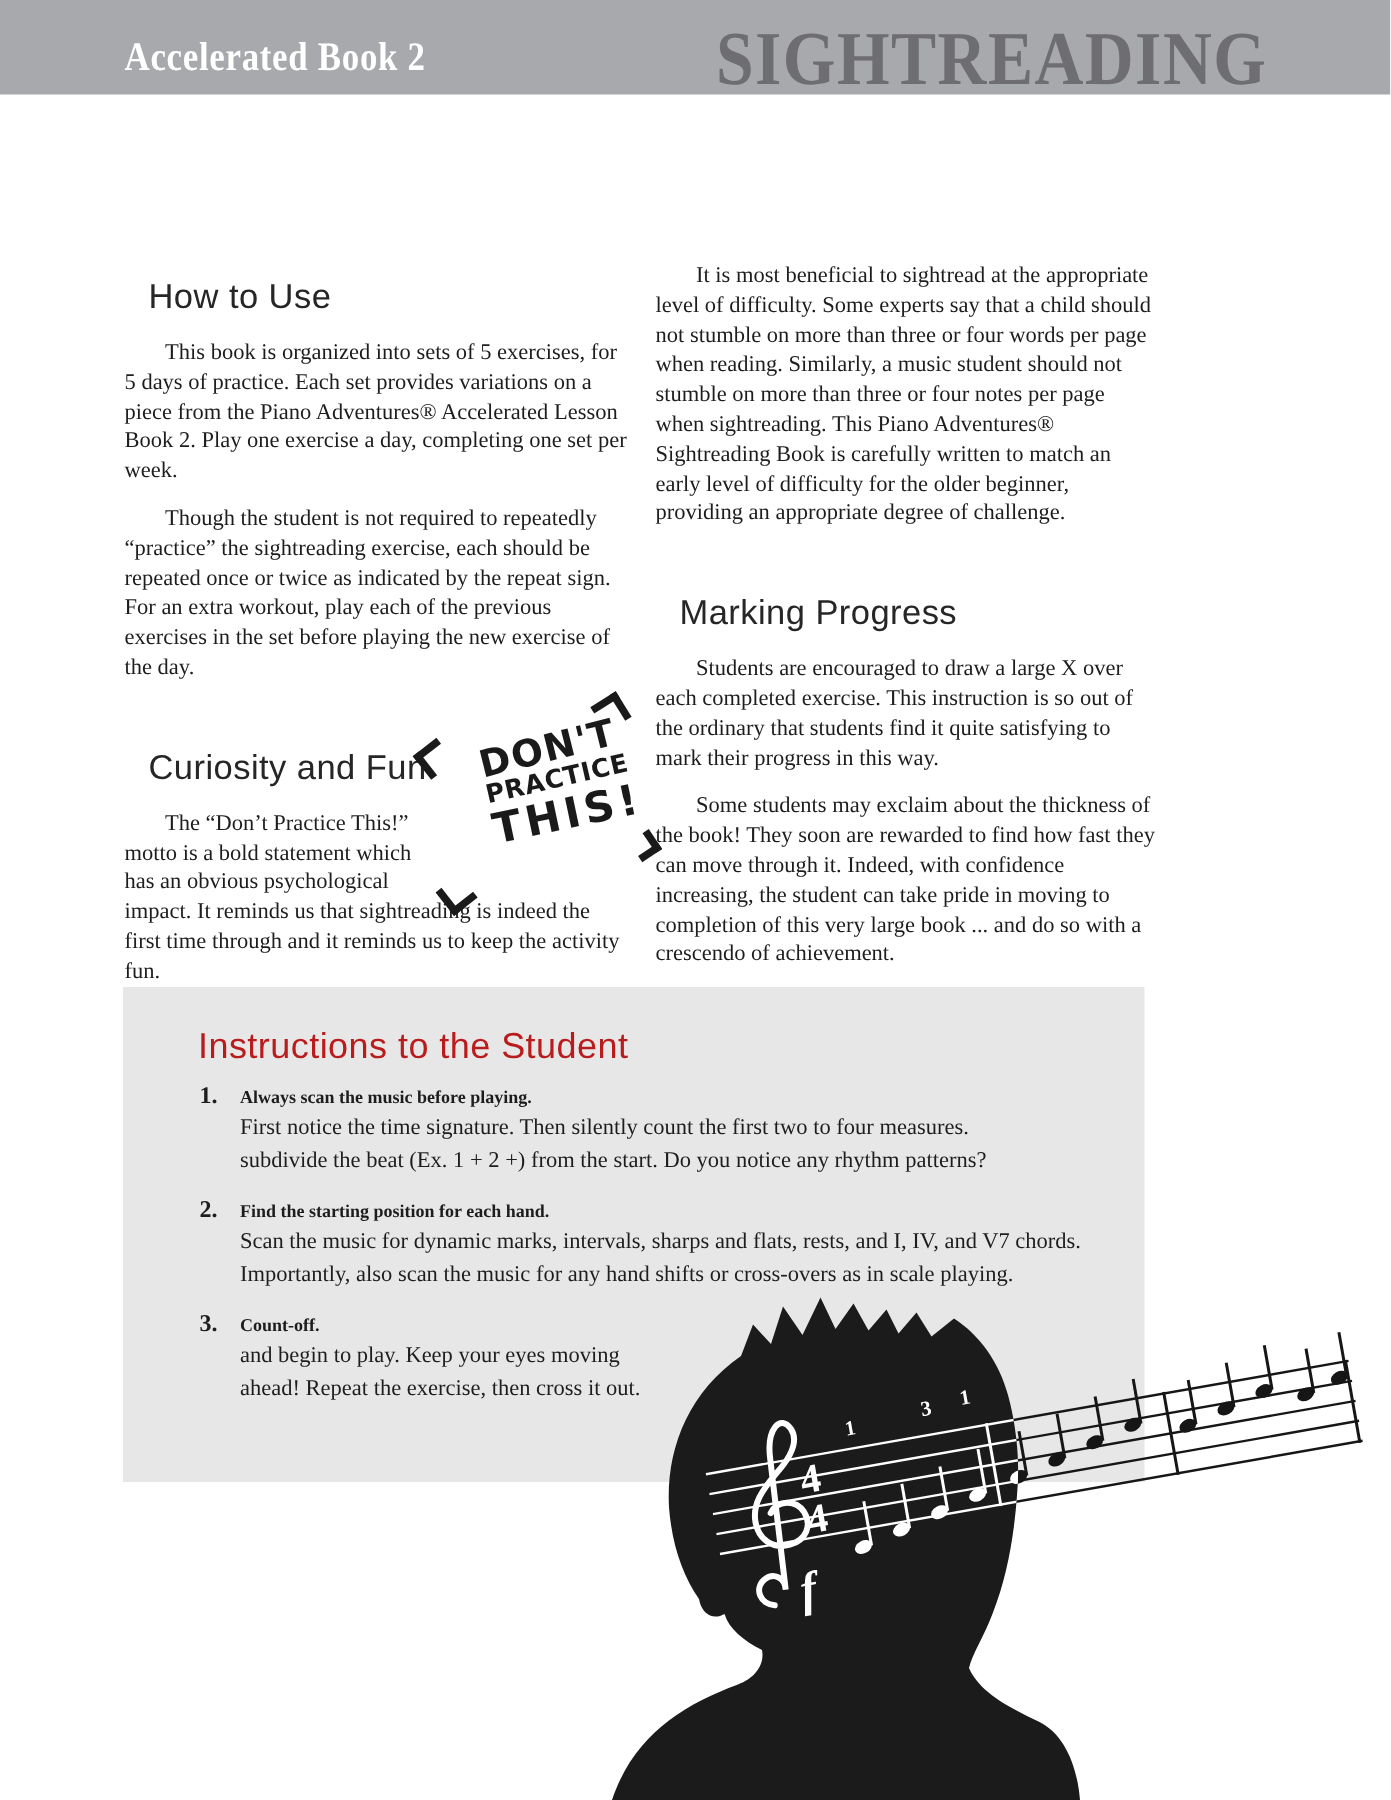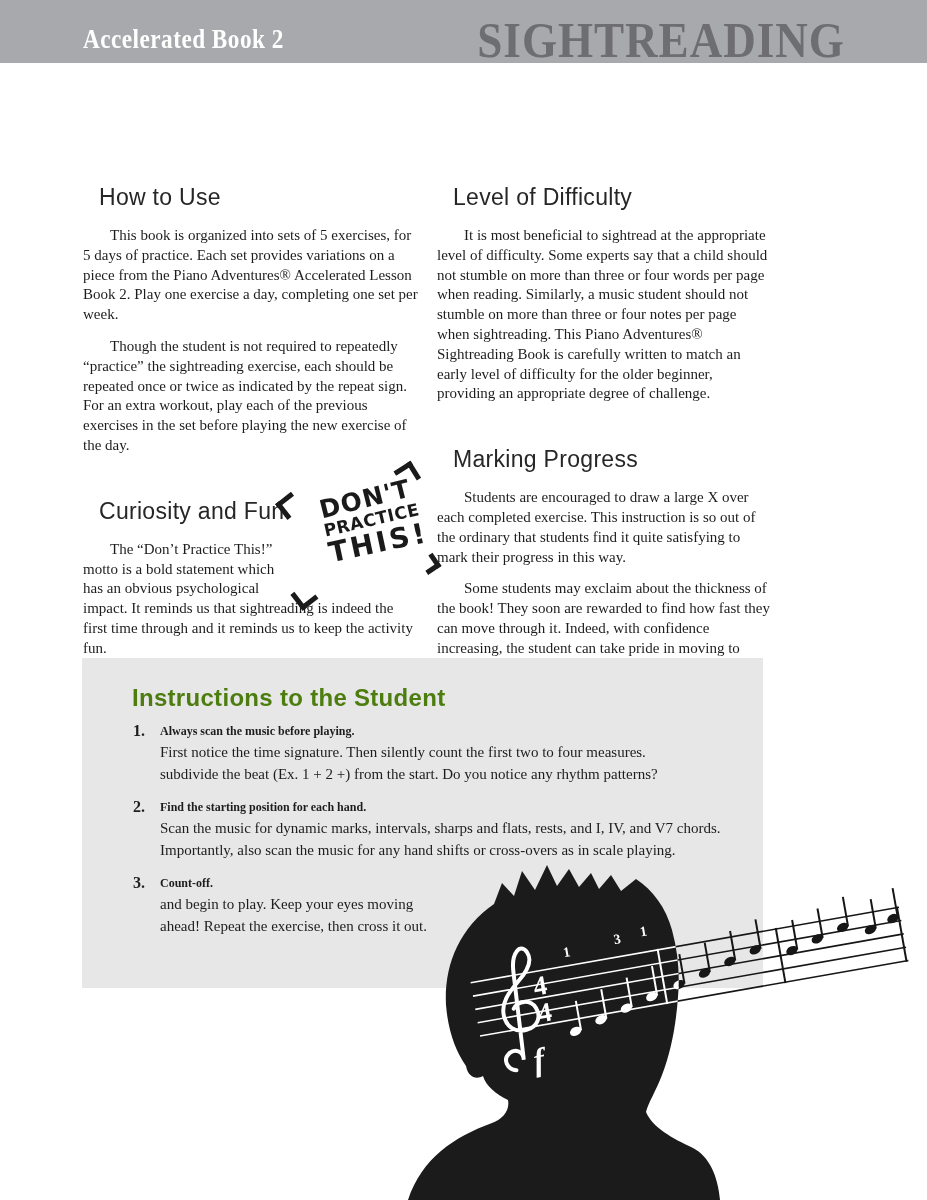--- a/index.html
+++ b/index.html
@@ -30,21 +30,21 @@
   #stamp .l2{font-size:17px;line-height:19px;letter-spacing:.5px;transform:rotate(-1deg);}
   #stamp .l3{font-size:28px;line-height:27px;letter-spacing:3px;}
   .br{position:absolute;width:15px;height:15px;border-color:#1a1a1a;border-style:solid;border-width:0;}
   .br.tl{left:-12px;top:-8px;border-left-width:5px;border-top-width:5px;transform:rotate(-26deg);}
   .br.tr{right:-10px;top:-14px;border-right-width:5px;border-top-width:5px;transform:rotate(-20deg);}
   .br.bl{left:-16px;bottom:-12px;border-left-width:5px;border-bottom-width:5px;transform:rotate(-26deg);}
   .br.brr{right:-12px;bottom:-4px;width:11px;height:11px;border-right-width:5px;border-bottom-width:5px;transform:rotate(-22deg);}
   
   #instr-box{position:absolute;left:82px;top:658px;width:681px;height:330px;background:#e7e7e8;}
   #instr-heading{position:absolute;left:50px;top:26px;font-family:"Liberation Sans",sans-serif;
-        font-weight:700;font-size:24px;color:#4d7c0f;letter-spacing:.3px;}
+        font-weight:400;font-size:24px;color:#b91c1c;letter-spacing:.3px;}
   #instr-list{position:absolute;left:51px;top:62px;width:610px;}
   .instr-item{display:flex;margin-bottom:11px;}
   .instr-num{width:27px;font-weight:bold;font-size:16px;line-height:22px;flex:none;}
   .instr-title{font-weight:bold;font-size:12px;line-height:22px;}
   .instr-line{font-size:15px;line-height:21.5px;}
   
   #artwork{position:absolute;left:400px;top:855px;width:520px;height:345px;}
   .score-black{color:#161616;}
   .score-white{color:#ffffff;}
 </style>
@@ -73,21 +73,20 @@
           <span class="br brr"></span>
           <span class="l l1" style="display:block;">DON'T</span>
           <span class="l l2" style="display:block;">PRACTICE</span>
           <span class="l l3" style="display:block;">THIS!</span>
         </span>
       </span><span>The “Don’t Practice This!” motto is a bold statement which has an obvious psychological impact. It reminds us that sightreading is indeed the first time through and it reminds us to keep the activity fun.</span>
     </p>
   </div>
 
   <div id="col-right" class="col">
-    <h2 class="sec">Level of Difficulty</h2>
     <p>It is most beneficial to sightread at the appropriate level of difficulty. Some experts say that a child should not stumble on more than three or four words per page when reading. Similarly, a music student should not stumble on more than three or four notes per page when sightreading. This Piano Adventures® Sightreading Book is carefully written to match an early level of difficulty for the older beginner, providing an appropriate degree of challenge.</p>
     <div class="gap"></div>
     <h2 class="sec">Marking Progress</h2>
     <p>Students are encouraged to draw a large X over each completed exercise. This instruction is so out of the ordinary that students find it quite satisfying to mark their progress in this way.</p>
     <p>Some students may exclaim about the thickness of the book! They soon are rewarded to find how fast they can move through it. Indeed, with confidence increasing, the student can take pride in moving to completion of this very large book ... and do so with a crescendo of achievement.</p>
   </div>
 
   <div id="instr-box" style="background: rgb(231, 231, 232);">
     <div id="instr-heading">Instructions to the Student</div>
     <div id="instr-list">

